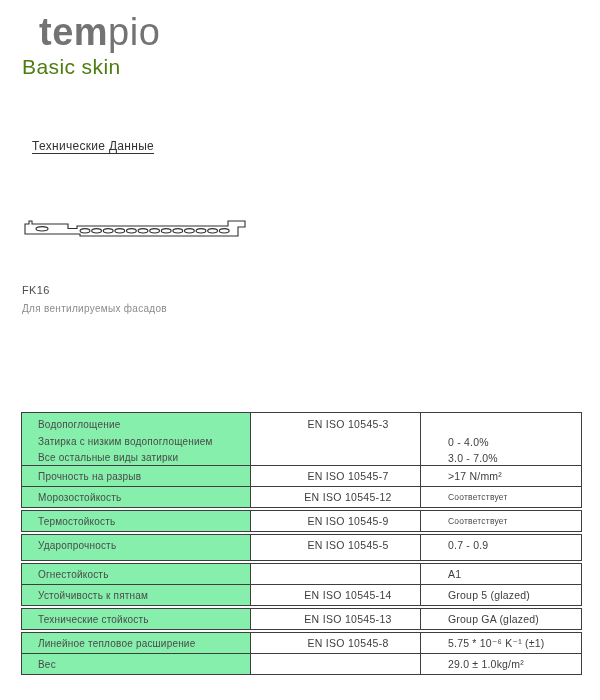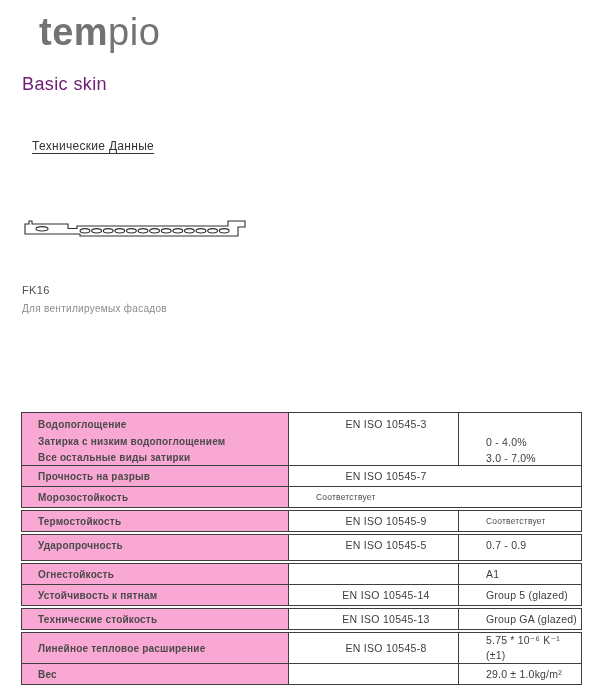--- a/index.html
+++ b/index.html
@@ -5,39 +5,39 @@
   html,body{margin:0;padding:0;background:#ffffff;}
   body{
     width:600px;height:700px;position:relative;overflow:hidden;
     font-family:"Liberation Sans","DejaVu Sans",sans-serif;
     -webkit-font-smoothing:antialiased;
   }
   
   .logo{position:absolute;left:15px;top:10px;font-size:38px;line-height:1.2;color:#737373;letter-spacing:.5px;margin-left:24px;}
   .logo .bold{font-weight:700;}
   .logo .light{font-weight:300;}
-  .product-line{position:absolute;left:22px;top:74px;font-size:18px;color:#701a75;letter-spacing:.4px;}
+  .product-line{position:absolute;left:22px;top:55px;font-size:21px;color:#4d7c0f;letter-spacing:.4px;}
   
   .section-link{position:absolute;left:32px;top:139px;font-size:12px;color:#323232;
     text-decoration:underline;text-underline-offset:3px;letter-spacing:.3px;cursor:pointer;}
   
   .profile{position:absolute;left:22px;top:216px;}
   
   .product-code{position:absolute;left:22px;top:284px;font-size:11px;color:#4d4d53;letter-spacing:.4px;}
   .product-sub{position:absolute;left:22px;top:303px;font-size:10px;color:#8b8b91;letter-spacing:.3px;}
   
   .spec-table{position:absolute;left:21px;top:413px;width:561px;}
   .trow{display:flex;border:1px solid #3e3e3e;margin-top:-1px;background:#ffffff;
     min-height:20px;align-items:stretch;}
   .trow.gap-above{margin-top:2px;justify-content:center;}
   .trow.multiline{height:52px;}
   .trow.tall{height:25px;}
   .cell{display:flex;flex-direction:column;justify-content:center;}
   .cell + .cell{border-left:1px solid #3e3e3e;padding-left:25px;}
-  .cell.prop{width:266px;background:#f9a8d4;padding-left:16px;box-sizing:border-box;font-weight:bold;}
+  .cell.prop{width:228px;background:#86efac;padding-left:16px;box-sizing:border-box;}
   .cell.std{width:144px;align-items:center;text-align:center;}
   .cell.val{flex:1;padding-left:27px;box-sizing:border-box;}
   .trow.multiline .cell{justify-content:flex-start;padding-top:4px;padding-bottom:3px;}
   .trow.tall .cell{justify-content:flex-start;padding-top:3px;}
   .trow.tall .cell.prop{}
   .prop .line{font-size:10px;color:#4a4a4a;letter-spacing:.2px;line-height:15px;}
   .trow.multiline .prop .line{line-height:16.5px;}
   .std .line{font-size:10.5px;color:#3d3d3d;letter-spacing:.3px;line-height:15px;}
   .val .line{font-size:10.5px;color:#3d3d3d;letter-spacing:.2px;line-height:15px;}
   .trow.multiline .val .line{line-height:16.5px;}
@@ -88,24 +88,30 @@
         <div class="line">3.0 - 7.0%</div>
       </div>
     </div>
     <div class="trow">
       <div class="cell prop">
         <div class="line">Прочность на разрыв</div>
       </div>
       <div class="cell std">
         <div class="line">EN ISO 10545-7</div>
       </div>
+      <div class="cell val">
+        <div class="line">&gt;17 N/mm²</div>
+      </div>
     </div>
     <div class="trow">
       <div class="cell prop">
         <div class="line">Морозостойкость</div>
+      </div>
+      <div class="cell std">
+        <div class="line">EN ISO 10545-12</div>
       </div>
       <div class="cell val small">
         <div class="line">Соответствует</div>
       </div>
     </div>
     <div class="trow gap-above">
       <div class="cell prop">
         <div class="line">Термостойкость</div>
       </div>
       <div class="cell std">

